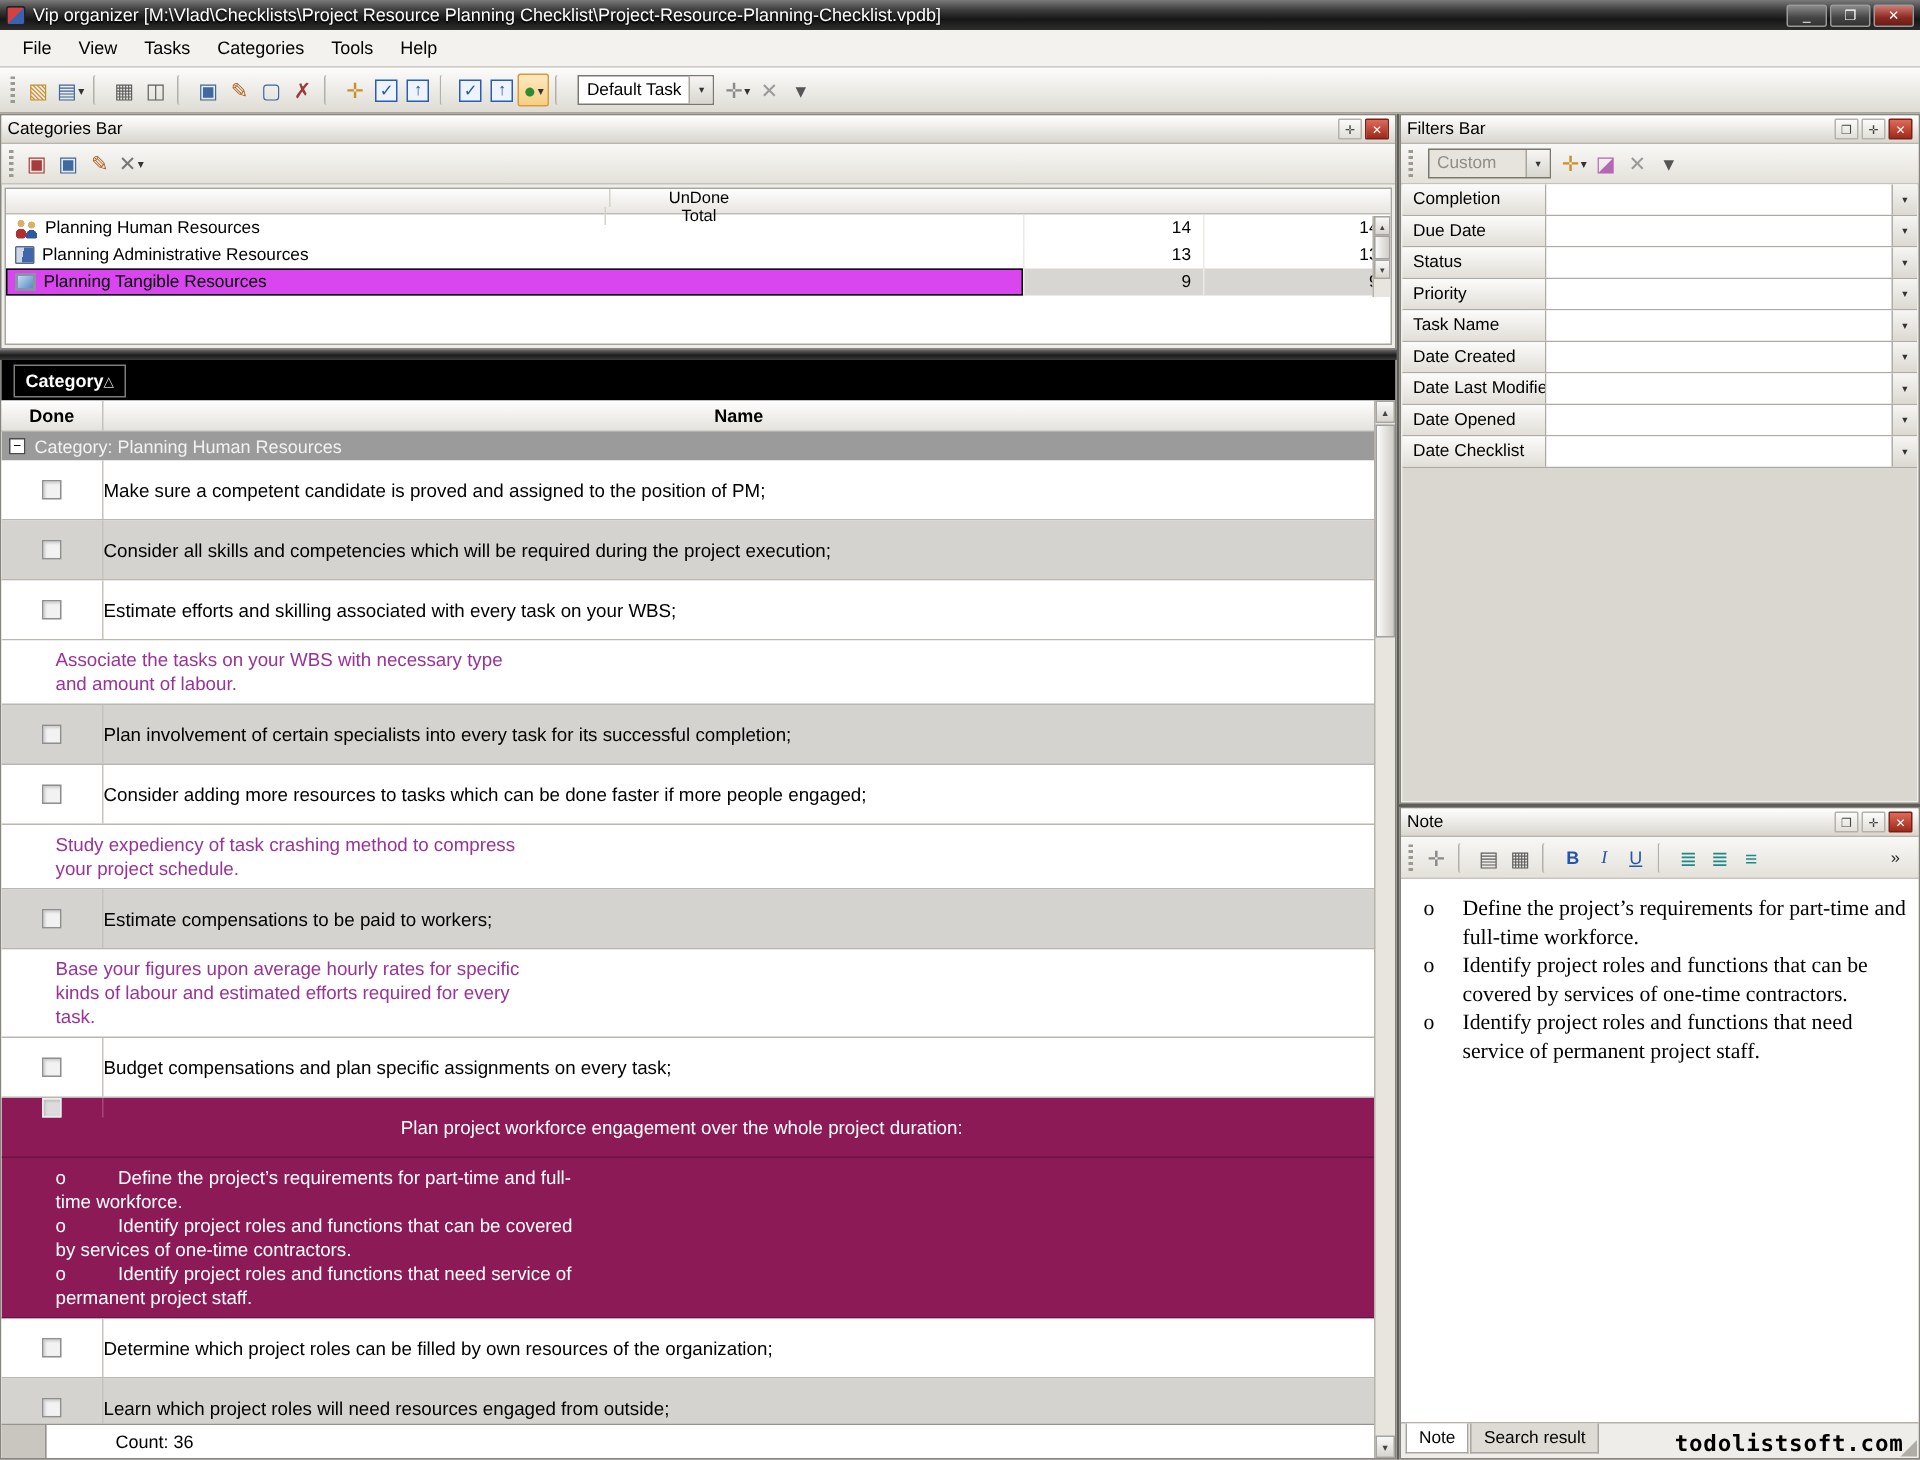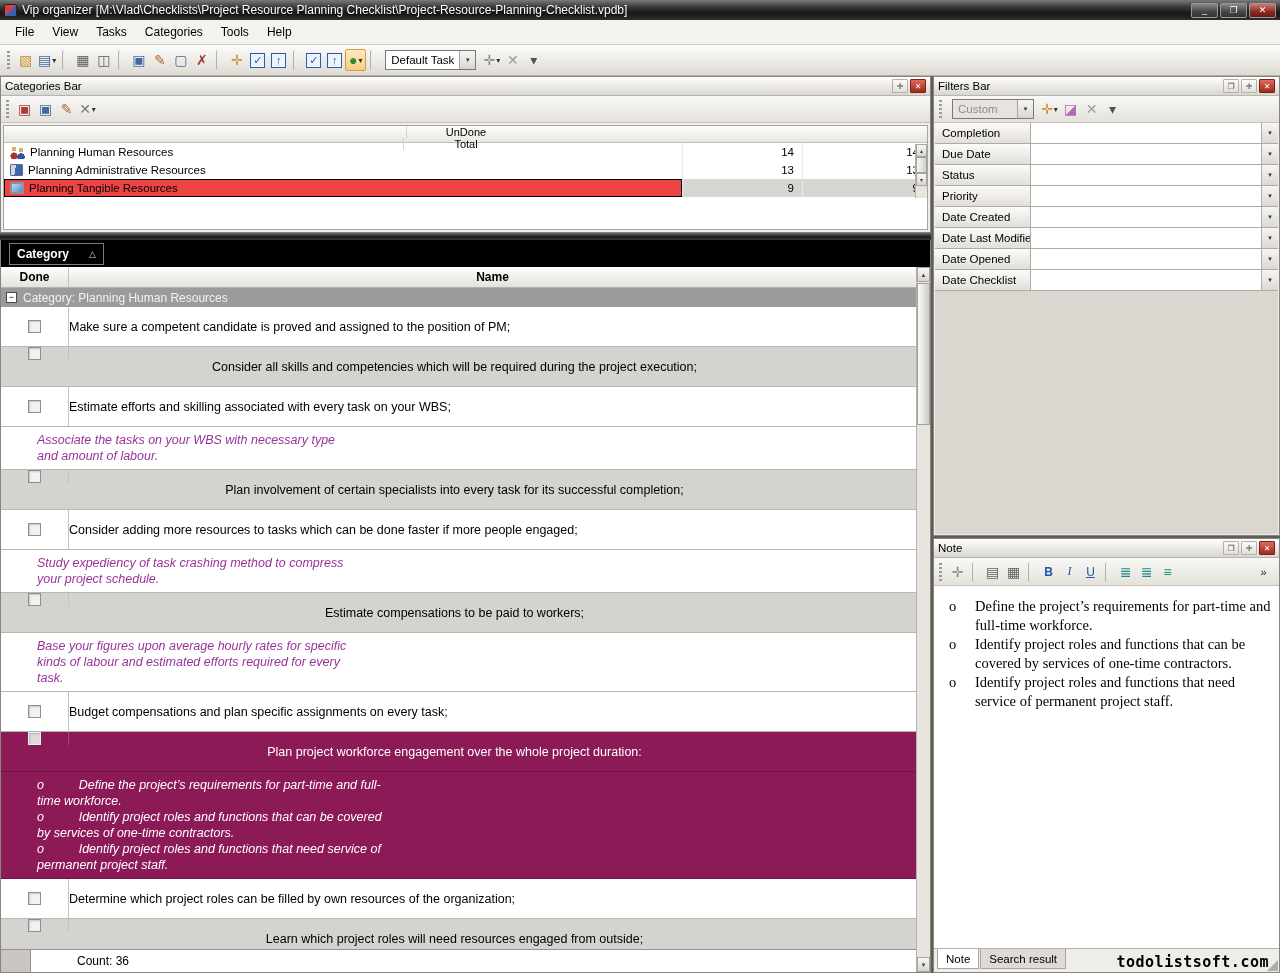--- a/index.html
+++ b/index.html
@@ -52,58 +52,58 @@
   .cat-col-name{flex:1;}
   .cat-col{text-align:center;border-left:1px solid #d5d2cb;height:100%;display:flex;align-items:center;justify-content:center;}
   .cat-col.undone{width:120px;}
   .cat-col.total{width:125px;}
   .cat-row{display:flex;height:18px;align-items:stretch;font-size:11.5px;}
   .cat-row .cat-name{flex:1;display:flex;align-items:center;gap:5px;padding-left:6px;}
   .cat-row .num{text-align:right;padding-right:8px;display:flex;align-items:center;justify-content:flex-end;border-left:1px solid #eceae5;}
   .cat-row .num.undone{width:120px;}
   .cat-row .num.total{width:125px;}
   .cat-row.selected{background:#d8d6d2;}
-  .cat-row.selected .cat-name{background:#ef4444;outline:1px solid #000;outline-offset:-1px;}
+  .cat-row.selected .cat-name{background:#d946ef;outline:1px solid #000;outline-offset:-1px;}
   .cat-icon{display:inline-block;flex:0 0 auto;}
   .users-icon{width:15px;height:13px;background:
     radial-gradient(circle at 4px 3px,#d8b06a 2.2px,transparent 2.5px),
     radial-gradient(circle at 11px 4px,#d8b06a 2.2px,transparent 2.5px),
     radial-gradient(circle at 4px 10px,#b03030 3.4px,transparent 3.7px),
     radial-gradient(circle at 11px 11px,#2f57a0 3.6px,transparent 3.9px);}
   .book-icon{width:13px;height:12px;background:linear-gradient(100deg,#cfd8e8 40%,#3f66a8 40%);border:1px solid #5a6a85;border-radius:1px;}
   .monitor-icon{width:14px;height:12px;border:2px solid #8a93a5;background:linear-gradient(135deg,#bfe0ef,#5a87c5);}
   .cat-scroll{position:absolute;top:18px;right:0;width:12px;height:54px;background:#e8e5de;border-left:1px solid #b5b2ab;}
   .cat-scroll .arrow{height:13px;font-size:6px;display:flex;align-items:center;justify-content:center;background:linear-gradient(#f8f8f8,#d8d5ce);border:1px solid #a8a5a0;color:#444;}
   .cat-scroll .thumb{height:16px;background:linear-gradient(90deg,#fafafa,#d0cdc6);border:1px solid #a0a0a0;}
 
   
   .splitter{position:absolute;left:0;top:233px;width:931px;height:7px;background:linear-gradient(#6a6a6a,#1c1c1c 55%,#3a3a3a);}
 
   
   .task-panel{position:absolute;left:0;top:240px;width:931px;height:733px;background:#fff;border:1px solid #88857e;border-top:none;}
   .sort-bar{height:27px;background:#000;display:flex;align-items:center;padding-left:8px;}
-  .sort-chip{border:1px solid #7d7d7d;color:#fff;font-weight:bold;font-size:12px;padding:3px 7px;display:flex;gap:20px;align-items:center;background:#000;}
+  .sort-chip{border:1px solid #7d7d7d;color:#fff;font-weight:bold;font-size:12px;padding:3px 7px;display:flex;gap:0;align-items:center;background:#000;}
   .sort-arrow{font-size:9px;color:#ddd;font-weight:normal;}
   .col-headers{display:flex;height:21px;margin-right:14px;background:linear-gradient(#fefefe,#e4e2dc);border-bottom:1px solid #b5b2ab;font-weight:bold;font-size:12px;align-items:center;}
   .col-done{width:68px;text-align:center;border-right:1px solid #c5c2bb;height:100%;display:flex;align-items:center;justify-content:center;}
   .col-name{flex:1;text-align:center;}
   .rows-viewport{position:absolute;top:48px;left:0;right:14px;bottom:23px;overflow:hidden;background:#fff;}
   .group-row{height:19px;background:#9b9b9b;color:#f2f2f2;display:flex;align-items:center;gap:6px;padding-left:5px;font-size:12px;}
   .collapse-box{width:11px;height:11px;background:#fff;border:1px solid #4a4a4a;color:#000;font-size:9px;line-height:9px;text-align:center;flex:0 0 auto;}
   .trow{display:flex;border-bottom:1px solid #bab7b0;}
   .trow.white{background:#fff;}
-  .trow.gray{background:#d5d3cf;flex-direction:column;}
+  .trow.gray{background:#d5d3cf;}
   .trow.selected{background:#8c1a56;color:#fff;border-bottom-color:#6d1142;flex-direction:column;}
   .trow.task{height:40px;align-items:center;}
   .done-cell{width:68px;align-self:stretch;display:flex;align-items:center;justify-content:center;border-right:1px solid #c6c3bc;flex:0 0 auto;}
   .trow.selected .done-cell{border-right-color:#a1487a;}
   .checkbox{width:13px;height:13px;background:#f2f2f2;border:1px solid #8f8f8f;box-shadow:inset 1px 1px 2px rgba(0,0,0,.18);}
   .trow.selected .checkbox{border-color:#eee;background:#dcdcdc;}
   .name-cell{flex:1;padding-right:8px;font-size:12.5px;}
-  .trow.note{padding:5px 0 5px 36px;font-style:italic;}
+  .trow.note{padding:5px 0 5px 36px;}
   .trow.note .name-cell{white-space:pre-wrap;color:#993399;line-height:16px;}
   .trow.note.selected .name-cell{color:#fff;}
   .status-row{position:absolute;left:0;right:14px;bottom:0;height:23px;background:#fff;border-top:1px solid #96938c;display:flex;align-items:center;}
   .status-corner{width:30px;height:100%;background:#c9c6bf;border-right:1px solid #96938c;}
   .count-text{padding-left:46px;font-size:12px;}
   .vscroll{position:absolute;top:27px;right:0;width:14px;bottom:0;background:#e8e5de;border-left:1px solid #b5b2ab;}
   .vscroll .arrow{height:15px;font-size:7px;display:flex;align-items:center;justify-content:center;background:linear-gradient(#f8f8f8,#d8d5ce);border:1px solid #a8a5a0;color:#444;}
   .vscroll .arrow.down{position:absolute;bottom:0;left:0;right:0;}
   .vscroll .thumb{position:absolute;top:16px;left:0;right:0;height:142px;background:linear-gradient(90deg,#fbfbfa,#cfccc5);border:1px solid #a0a0a0;}
 
@@ -570,20 +570,27 @@
         </div>
 
         <div class="filter-row">
           <div class="filter-label">Priority</div>
           <div class="filter-value"></div>
           <div class="filter-dd">
             <span>▾</span>
           </div>
         </div>
 
+        <div class="filter-row">
+          <div class="filter-label">Task Name</div>
+          <div class="filter-value"></div>
+          <div class="filter-dd">
+            <span>▾</span>
+          </div>
+        </div>
 
         <div class="filter-row">
           <div class="filter-label">Date Created</div>
           <div class="filter-value"></div>
           <div class="filter-dd">
             <span>▾</span>
           </div>
         </div>
 
         <div class="filter-row">

